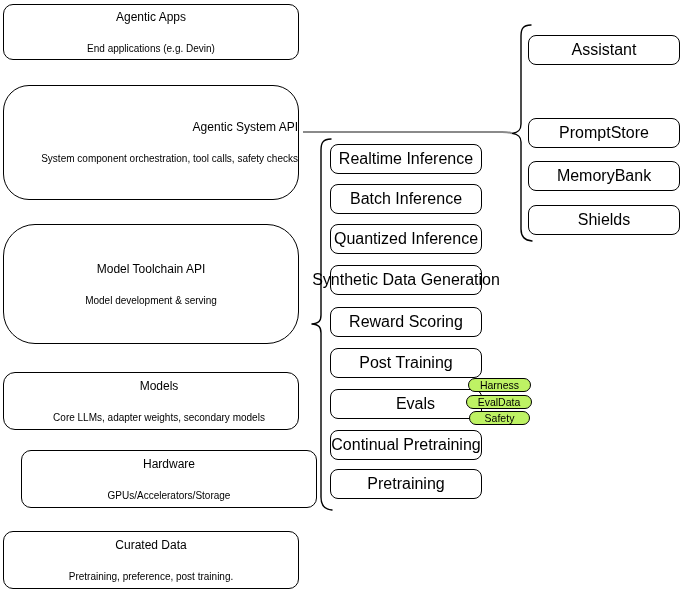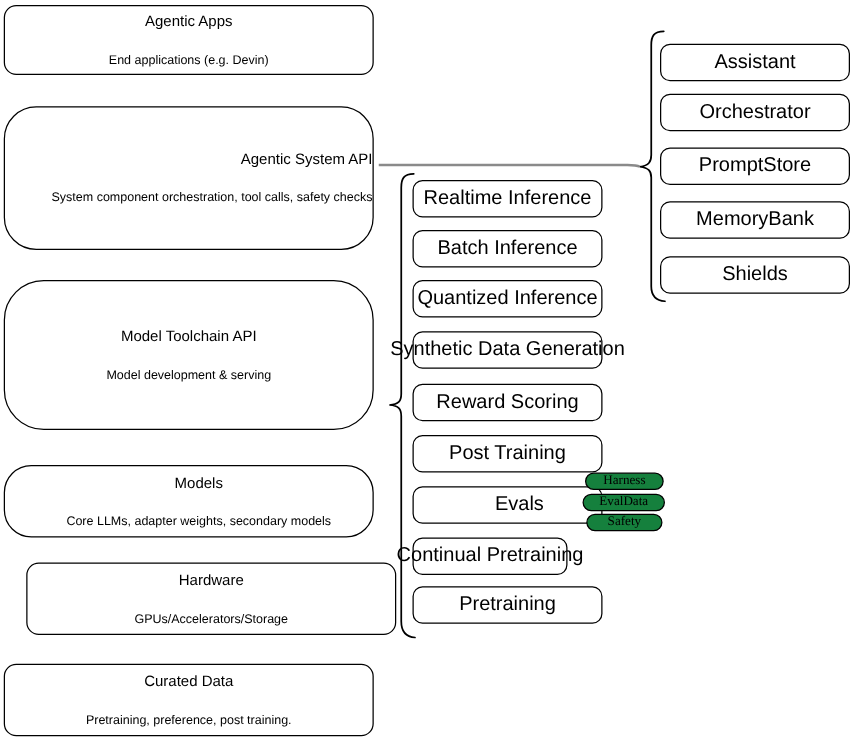--- a/index.html
+++ b/index.html
@@ -48,31 +48,30 @@
   }
   .mid-box, .right-box {
     border-radius: 8px;
     font-size: 16px;
     line-height: 14px;
     white-space: nowrap;
   }
   .tag {
     position: absolute;
     box-sizing: border-box;
-    background: #15803d;
+    background: #bef264;
     border: 1.3px solid #000000;
     border-radius: 8px;
     display: flex;
-    align-items: flex-start;
+    align-items: center;
     justify-content: center;
     font-size: 10.5px;
     line-height: 11px;
     white-space: nowrap;
     z-index: 3;
-    font-family: Liberation Serif, serif;
   }
   .mid-box { z-index: 2; }
 </style>
 </head>
 <body>
 
 <div class="canvas">
 
   <svg class="overlay" viewBox="0 0 682 591" aria-hidden="true">
 
@@ -91,21 +90,21 @@
   <div class="node stack-box" style="left:3px; top:85px; width:296px; height:115px; border-radius:26px;align-items:flex-end;">
     <div class="title">Agentic System API</div>
     <div class="subtitle">System component orchestration, tool calls, safety checks</div>
   </div>
 
   <div class="node stack-box" style="left:3px; top:224px; width:296px; height:120px; border-radius:32px;">
     <div class="title">Model Toolchain API</div>
     <div class="subtitle">Model development &amp; serving</div>
   </div>
 
-  <div class="node stack-box" style="left:3px; top:372px; width:296px; height:58px; border-radius:22px;padding-left:16px;">
+  <div class="node stack-box" style="left:3px; top:372px; width:296px; height:58px; border-radius:12px;padding-left:16px;">
     <div class="title">Models</div>
     <div class="subtitle">Core LLMs, adapter weights, secondary models</div>
   </div>
 
   <div class="node stack-box" style="left:21px; top:450px; width:296px; height:58px; border-radius:10px;">
     <div class="title">Hardware</div>
     <div class="subtitle">GPUs/Accelerators/Storage</div>
   </div>
 
   <div class="node stack-box" style="left:3px; top:531px; width:296px; height:58px; border-radius:10px;">
@@ -127,43 +126,40 @@
   </div>
   <div class="node mid-box" style="left:330px; top:307px; width:152px; height:30px;">
     <span>Reward Scoring</span>
   </div>
   <div class="node mid-box" style="left:330px; top:348px; width:152px; height:30px;">
     <span>Post Training</span>
   </div>
   <div class="node mid-box" style="left:330px; top:389px; width:152px; height:30px;padding-left:19px;">
     <span>Evals</span>
   </div>
-  <div class="node mid-box" style="left:330px; top:430px; width:124px; height:30px;">
+  <div class="node mid-box" style="left:330px; top:430px; width:152px; height:30px;">
     <span>Continual Pretraining</span>
   </div>
   <div class="node mid-box" style="left:330px; top:469px; width:152px; height:30px;">
     <span>Pretraining</span>
   </div>
 
   <div class="tag" style="left:468px; top:378px; width:63px; height:14px;">
     <span>Harness</span>
   </div>
   <div class="tag" style="left:466px; top:395px; width:66px; height:14px;">
     <span>EvalData</span>
   </div>
   <div class="tag" style="left:469px; top:411px; width:61px; height:14px;">
     <span>Safety</span>
   </div>
 
   <div class="node right-box" style="left:528px; top:35px; width:152px; height:30px;">
     <span>Assistant</span>
   </div>
-  <div class="node right-box" style="left:528px; top:75px; width:152px; height:30px;">
-    <span>Orchestrator</span>
-  </div>
   <div class="node right-box" style="left:528px; top:118px; width:152px; height:30px;">
     <span>PromptStore</span>
   </div>
   <div class="node right-box" style="left:528px; top:161px; width:152px; height:30px;">
     <span>MemoryBank</span>
   </div>
   <div class="node right-box" style="left:528px; top:205px; width:152px; height:30px;">
     <span>Shields</span>
   </div>
 

